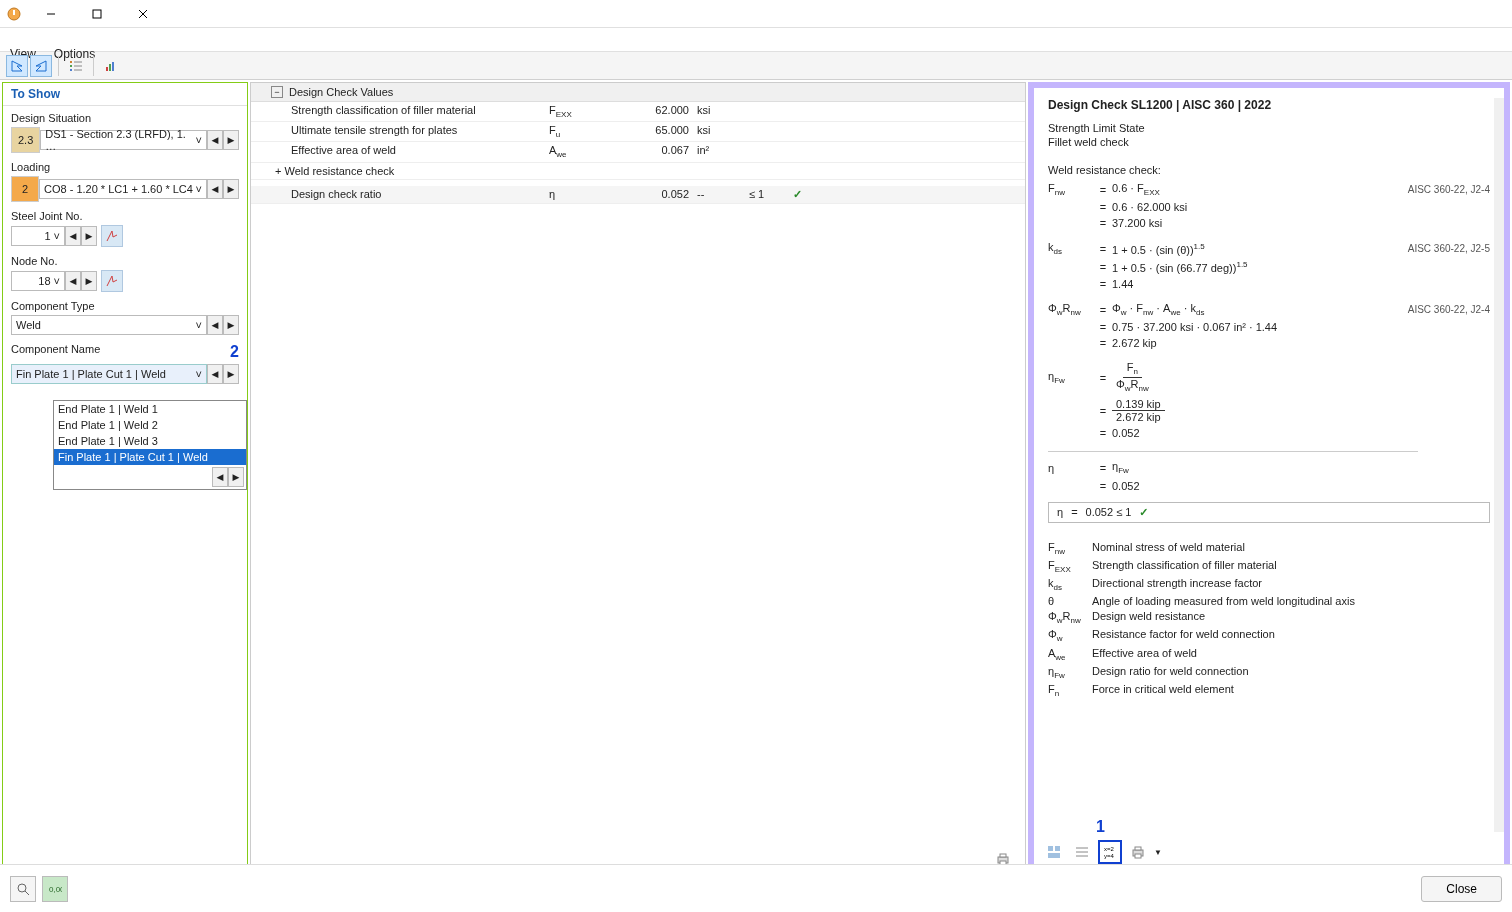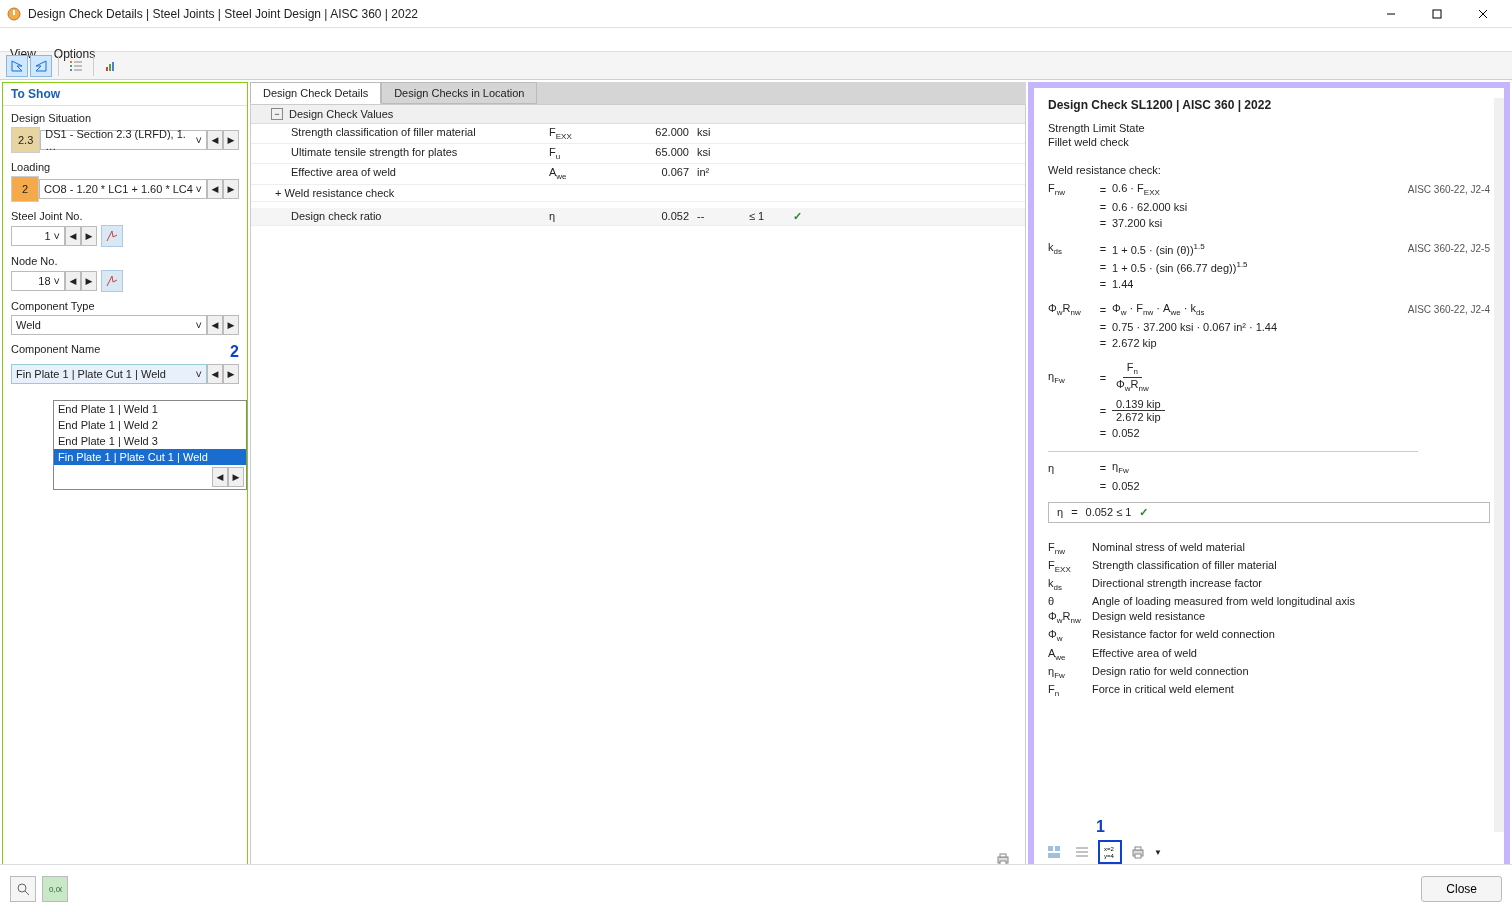--- a/index.html
+++ b/index.html
@@ -104,21 +104,20 @@
 </head>
 <body>
 
 <div class="titlebar">
   <span class="app-icon">
     <svg viewBox="0 0 16 16">
         <circle cx="8" cy="8" r="6" fill="#f4a94a" stroke="#c07820"></circle>
         <rect x="7" y="4" width="2" height="5" fill="#fff"></rect>
       </svg>
   </span>
-  <span class="title">Design Check Details | Steel Joints | Steel Joint Design | AISC 360 | 2022</span>
   <div class="win-btns">
     <div class="win-btn">
         <svg viewBox="0 0 10 10">
           <line x1="1" y1="5" x2="9" y2="5" stroke="#000"></line>
         </svg>
       </div>
     <div class="win-btn">
         <svg viewBox="0 0 10 10">
           <rect x="1" y="1" width="8" height="8" fill="none" stroke="#000"></rect>
         </svg>
@@ -261,24 +260,20 @@
       <div class="dd-item">End Plate 1 | Weld 3</div>
       <div class="dd-item sel">Fin Plate 1 | Plate Cut 1 | Weld</div>
       <div class="field-row" style="padding:2px;justify-content:flex-end;background:#fff;">
         <div class="nav-btn">◀</div>
         <div class="nav-btn">▶</div>
       </div>
     </div>
   </div>
 
   <div class="center-panel">
-    <div class="tabs">
-      <div class="tab active">Design Check Details</div>
-      <div class="tab">Design Checks in Location</div>
-    </div>
     <div class="grid" style="position:relative;">
       <div class="grid-hdr">
         <span class="toggle">−</span>
         <span>Design Check Values</span>
       </div>
       <div class="grid-row">
         <span class="gc-indent"></span>
         <span class="gc-name">Strength classification of filler material</span>
         <span class="gc-sym">F<sub>EXX</sub></span>
         <span class="gc-val">62.000</span>

